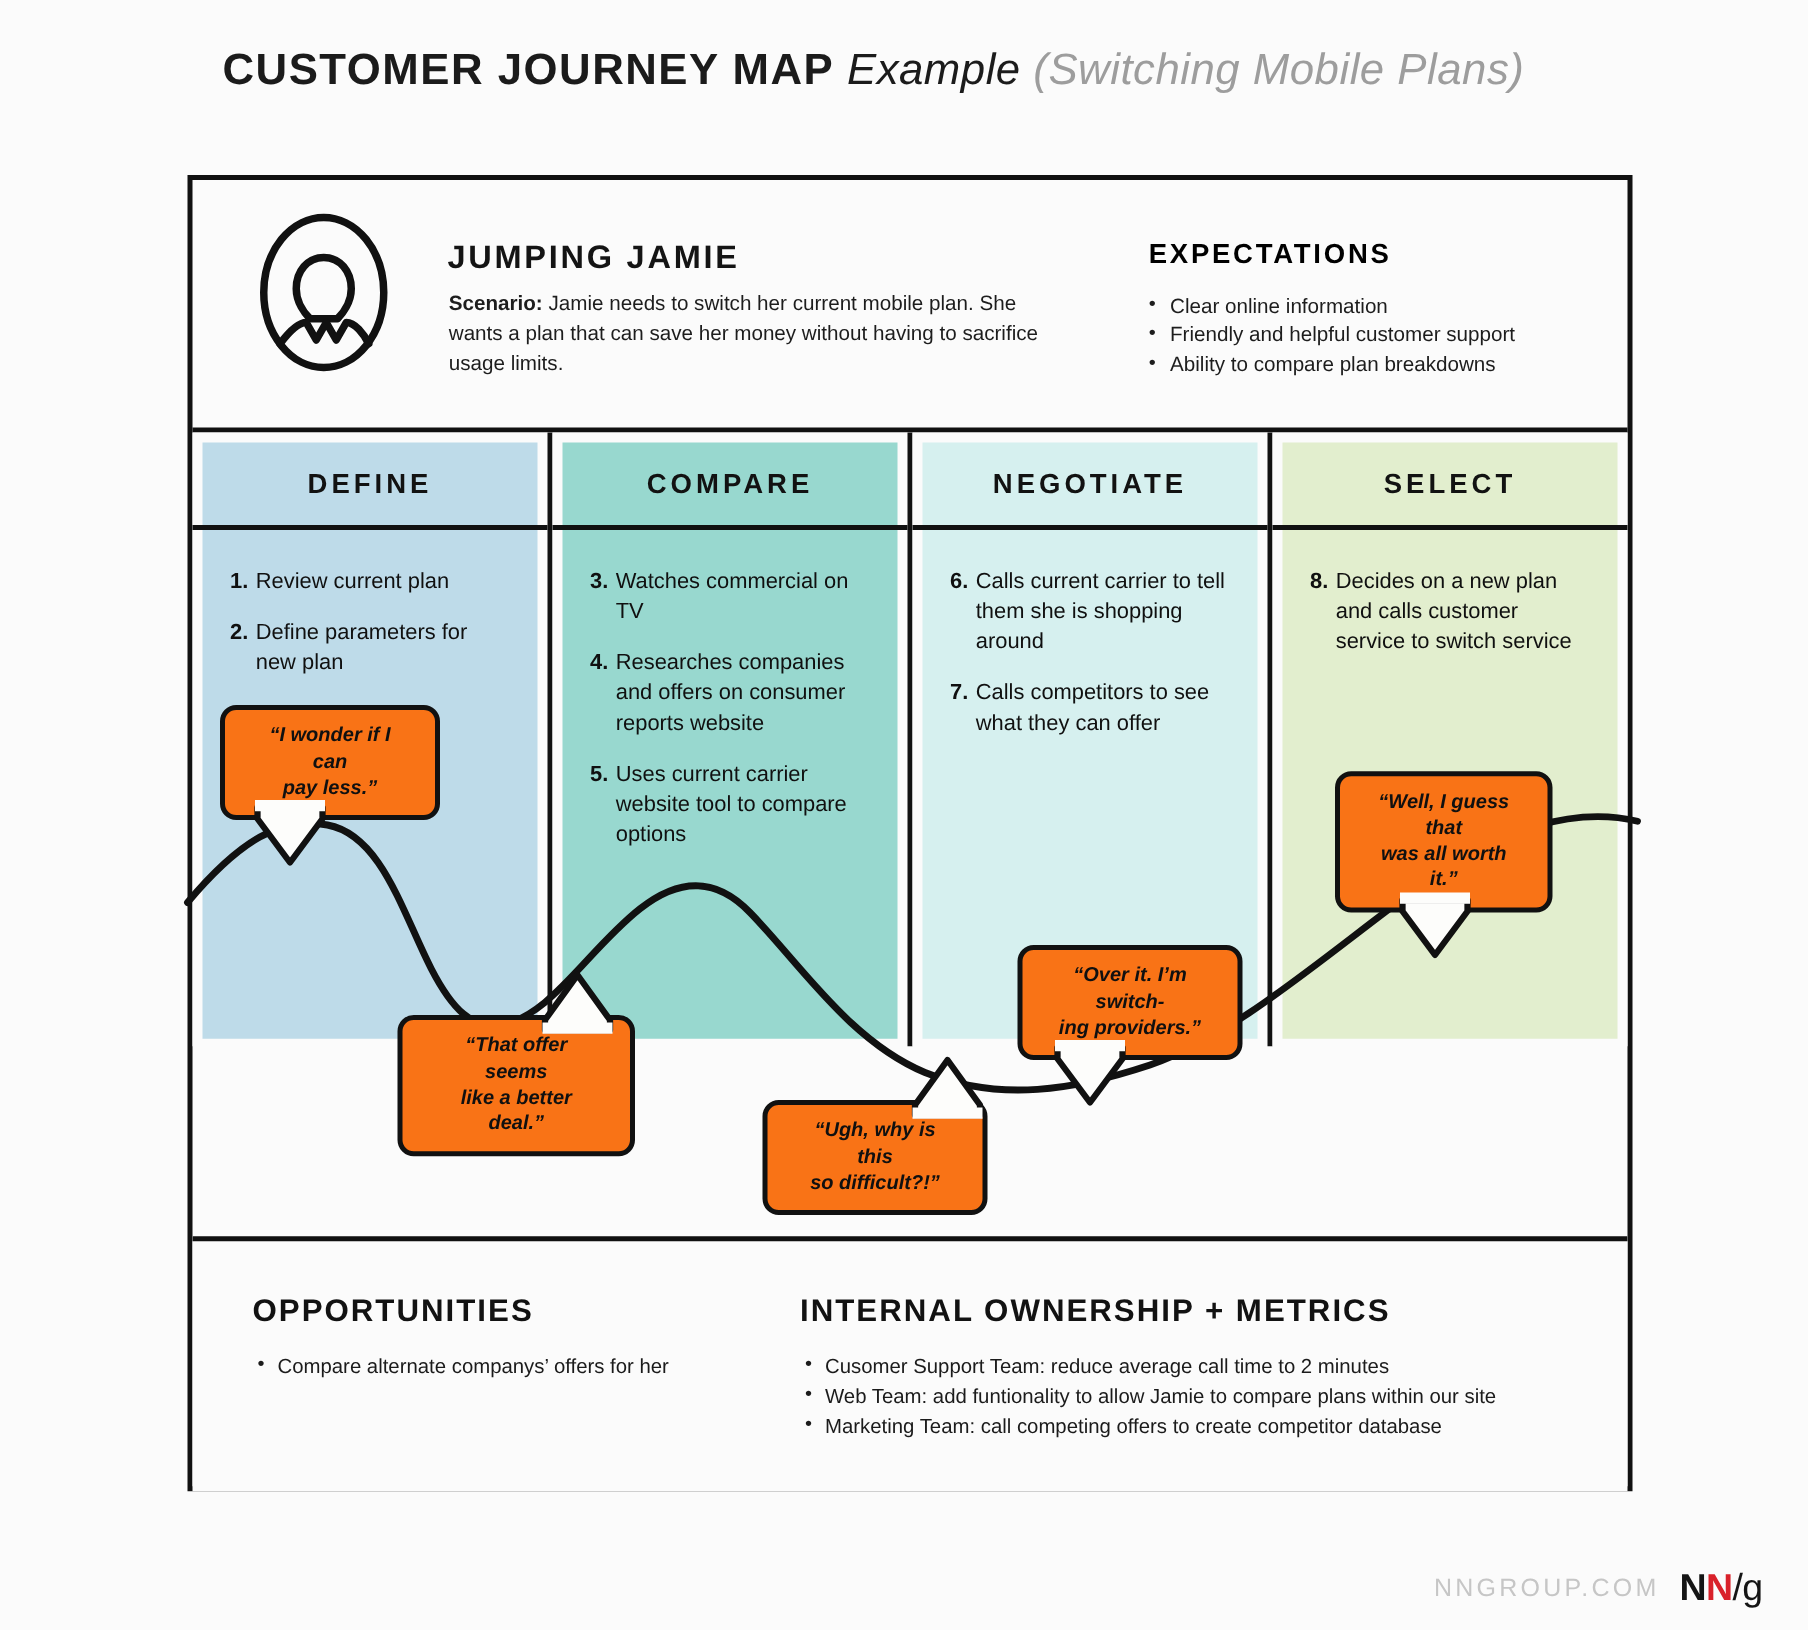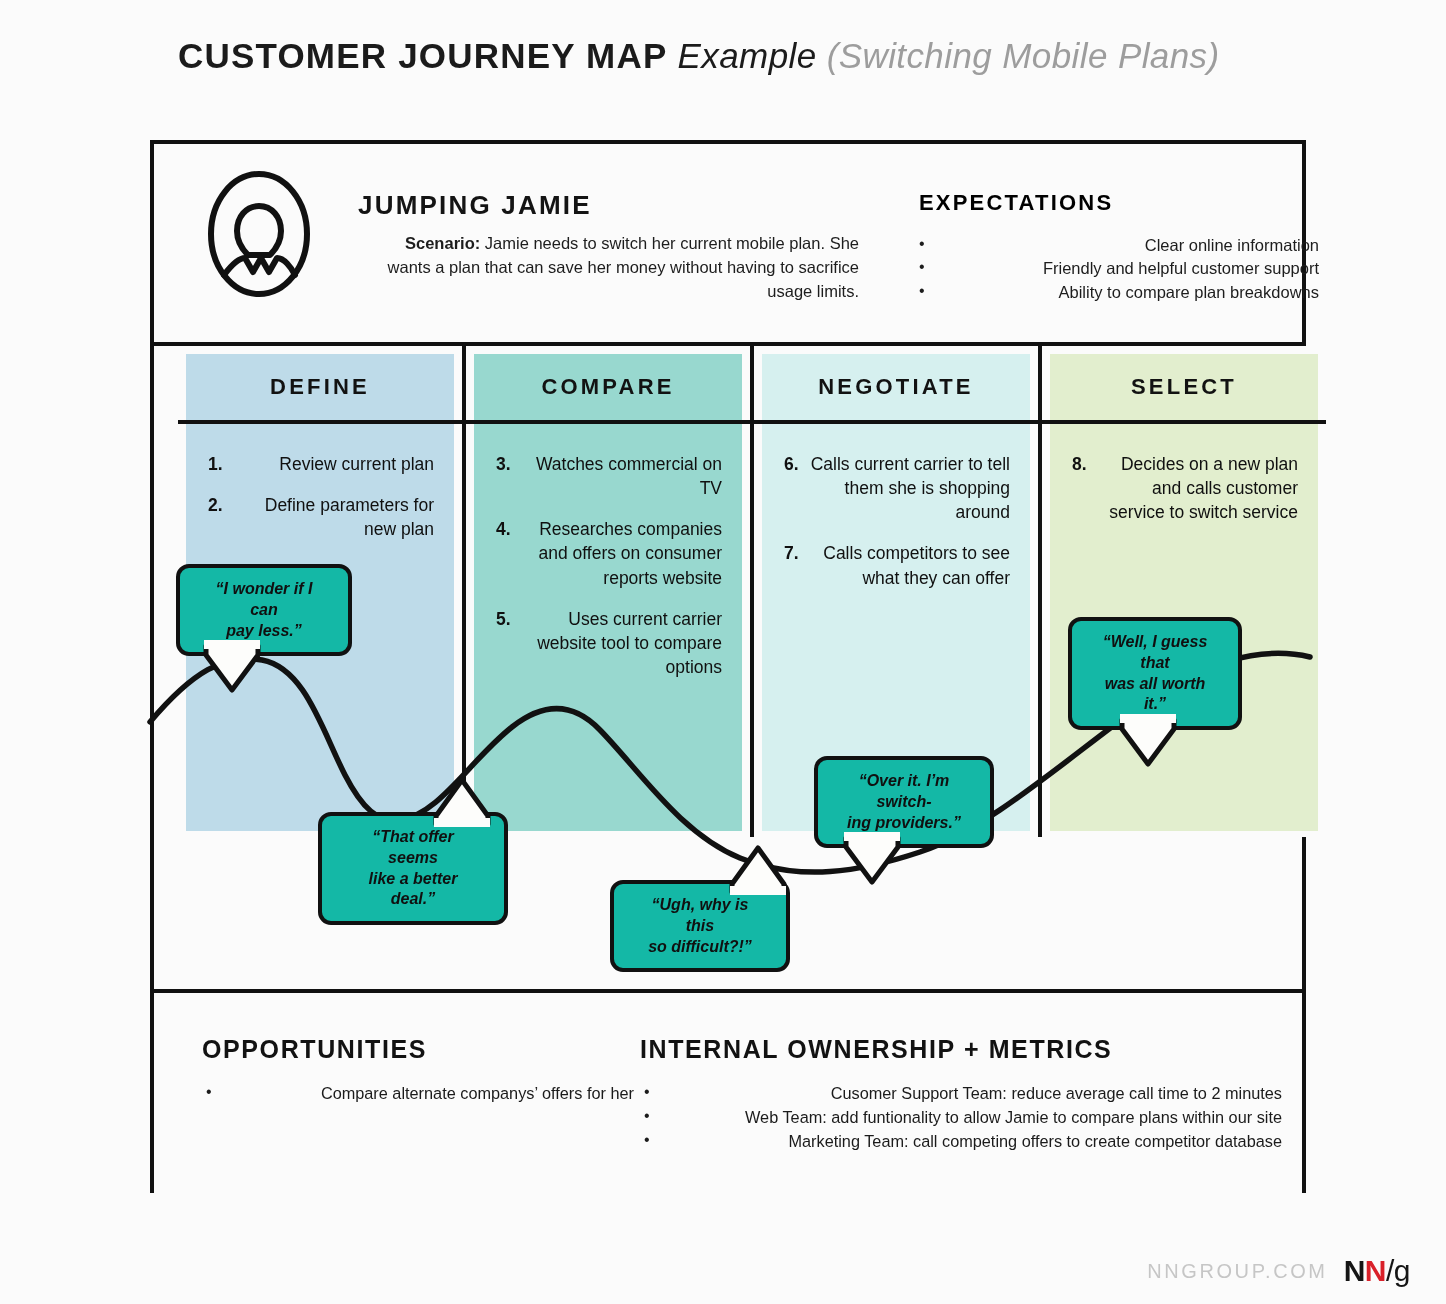--- a/index.html
+++ b/index.html
@@ -36,21 +36,20 @@
     font-weight: 400;
   }
 
   
   .frame {
     position: absolute;
     left: 150px; top: 140px;
     width: 1156px; height: 1053px;
     border: 4px solid #111;
     background: #fbfbfb;
-    text-align: right;
   }
 
   
   .persona-band {
     position: absolute;
     left: 0; top: 0;
     width: 100%; height: 202px;
     border-bottom: 4px solid #111;
   }
   .persona-avatar {
@@ -100,21 +99,20 @@
     position: absolute; left: 0; top: -1px;
     font-size: 16px;
   }
 
   
   .stage-grid {
     position: absolute;
     left: 0; top: 202px;
     width: 100%; height: 491px;
     display: flex;
-    margin-left: 24px;
   }
   .stage-col {
     position: relative;
     flex: 1 1 0;
     border-right: 4px solid #111;
     background: #fbfbfb;
   }
   .stage-col:last-child { border-right: none; }
 
   .stage-head {
@@ -194,21 +192,21 @@
   }
   .bottom-list li::before {
     content: "\2022";
     position: absolute; left: 2px; top: -1px;
     font-size: 16px;
   }
 
   
   .bubble {
     position: absolute;
-    background: #14b8a6;
+    background: #f97316;
     border: 4px solid #111;
     border-radius: 13px;
     padding: 11px 28px;
     font-style: italic;
     font-weight: bold;
     font-size: 16px;
     line-height: 1.3;
     text-align: center;
     color: #101010;
     z-index: 40;

